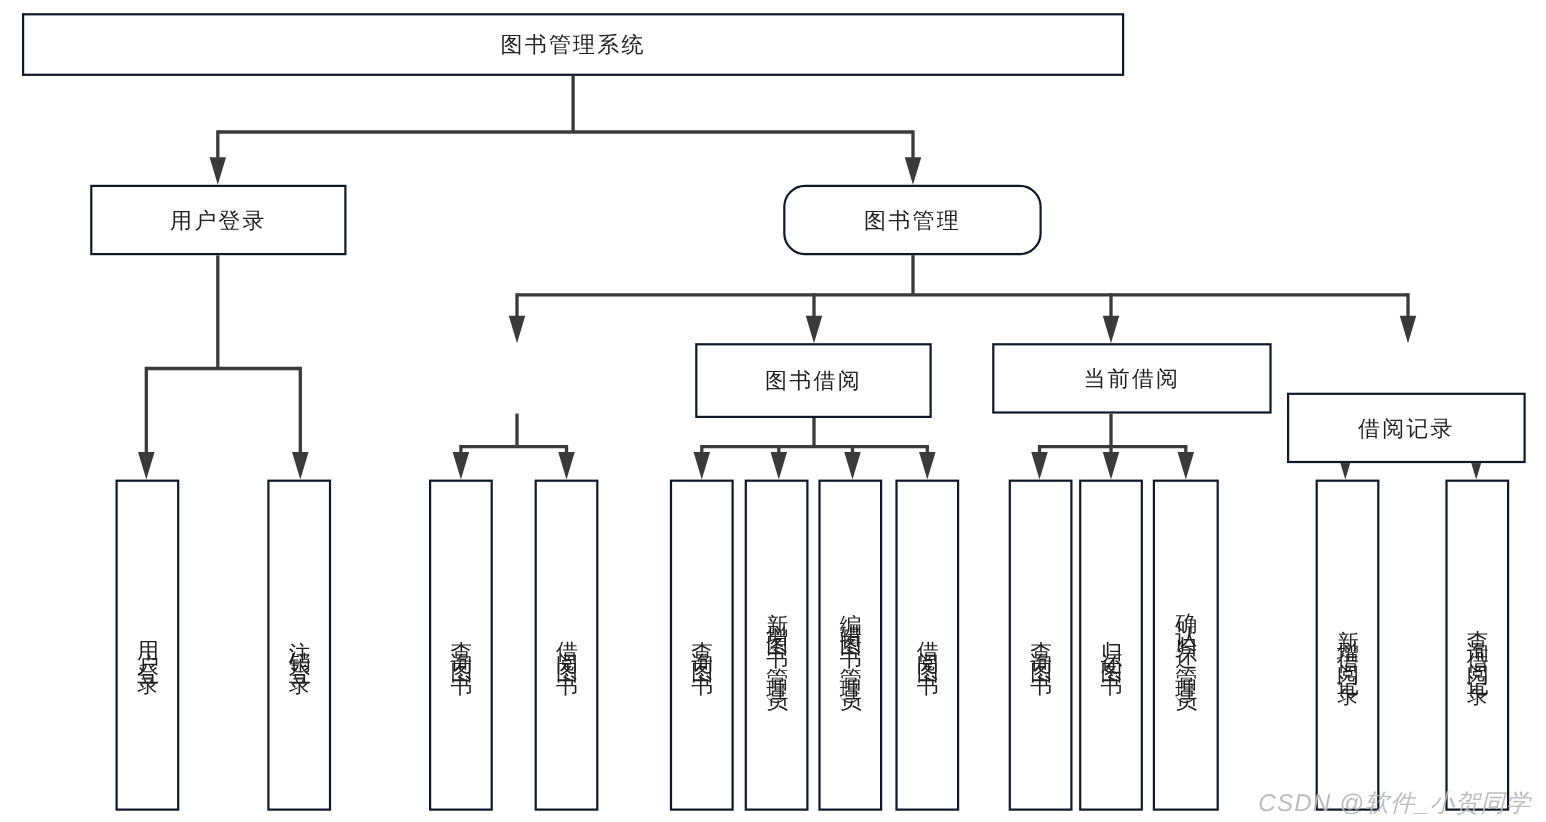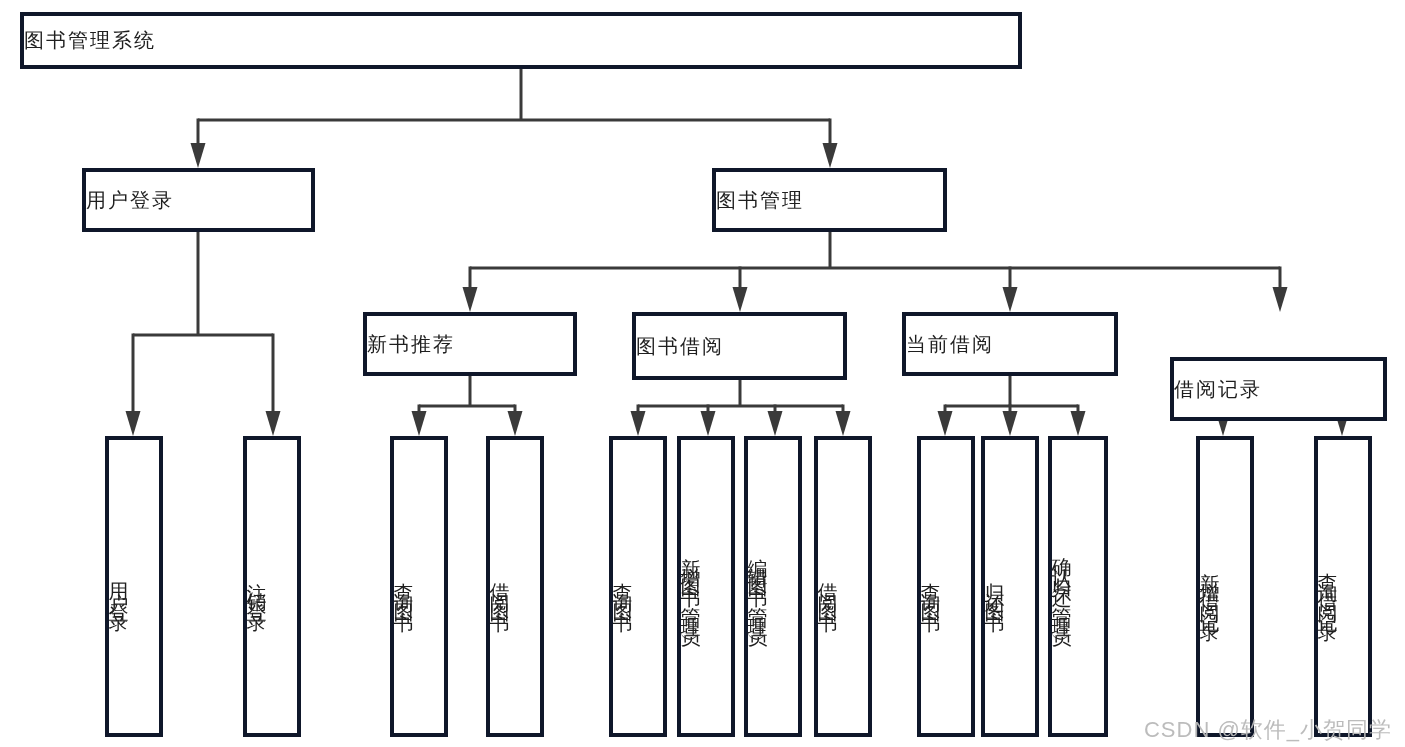--- a/index.html
+++ b/index.html
@@ -7,42 +7,43 @@
     position:relative;
     width:1405px;height:747px;
     background:#ffffff;
     font-family:"Liberation Sans","DejaVu Sans",sans-serif;
     overflow:hidden;
   }
   #wires{position:absolute;left:0;top:0;width:1405px;height:747px;z-index:1;}
   .node{
     position:absolute;
     box-sizing:border-box;
-    border:4px solid #0f172a;
+    border:2px solid #0f172a;
     background:#ffffff;
     color:#1f1f1f;
-    display:flex;align-items:center;
+    display:flex;align-items:center;justify-content:center;
     z-index:2;
   }
   .hbox{font-size:20px;letter-spacing:2px;}
   .vbox{font-size:20px;}
   .vbox .vtext{
     writing-mode:vertical-rl;
     letter-spacing:10px;
     line-height:1;
     white-space:nowrap;
   }
   #watermark{
     position:absolute;
     top:715px;right:13px;
     z-index:5;
     font-size:22px;
     color:rgba(184,184,184,0.95);
     letter-spacing:1px;
     white-space:nowrap;
+    font-style:italic;
   }
 </style>
 </head>
 <body>
 
 <div id="canvas">
 
   <svg id="wires" width="1405" height="747" viewBox="0 0 1405 747">
       <line x1="521" y1="69" x2="521" y2="120" stroke="#3a3a3a" stroke-width="3"></line>
       <line x1="198" y1="120" x2="830" y2="120" stroke="#3a3a3a" stroke-width="3"></line>
@@ -98,31 +99,28 @@
       <polygon points="1342,436 1334.5,411 1349.5,411" fill="#3a3a3a"></polygon>
     </svg>
 
   <div class="node hbox" style="left:20px;top:12px;width:1002px;height:57px;">
     <span>图书管理系统</span>
   </div>
 
   <div class="node hbox" style="left:82px;top:168px;width:233px;height:64px;">
     <span>用户登录</span>
   </div>
-  <div class="node hbox" style="left:712px;top:168px;width:235px;height:64px;">
+  <div class="node hbox" style="left:712px;top:168px;width:235px;height:64px;border-radius:20px;">
     <span>图书管理</span>
   </div>
 
-  <div class="node hbox" style="left:363px;top:312px;width:214px;height:64px;">
-    <span>新书推荐</span>
-  </div>
   <div class="node hbox" style="left:632px;top:312px;width:215px;height:68px;">
     <span>图书借阅</span>
   </div>
-  <div class="node hbox" style="left:902px;top:312px;width:216px;height:64px;">
+  <div class="node hbox" style="left:902px;top:312px;width:254px;height:64px;">
     <span>当前借阅</span>
   </div>
   <div class="node hbox" style="left:1170px;top:312px;width:217px;height:64px;margin-top:45px;">
     <span>借阅记录</span>
   </div>
 
   <div class="node vbox" style="left:105px;top:436px;width:58px;height:301px;">
     <span class="vtext">用户登录</span>
   </div>
   <div class="node vbox" style="left:243px;top:436px;width:58px;height:301px;">

